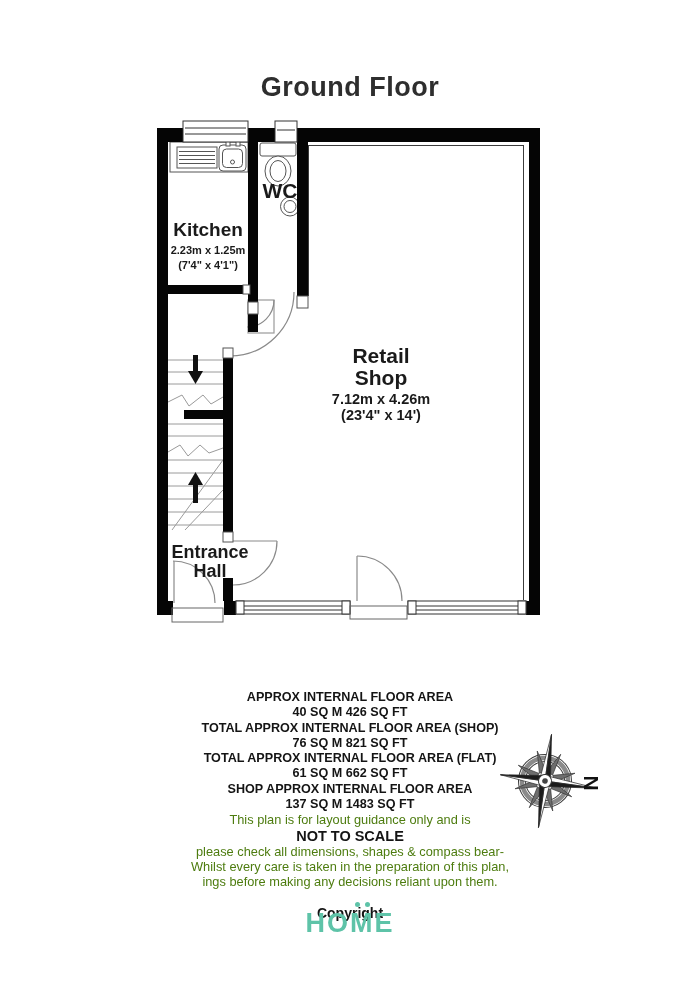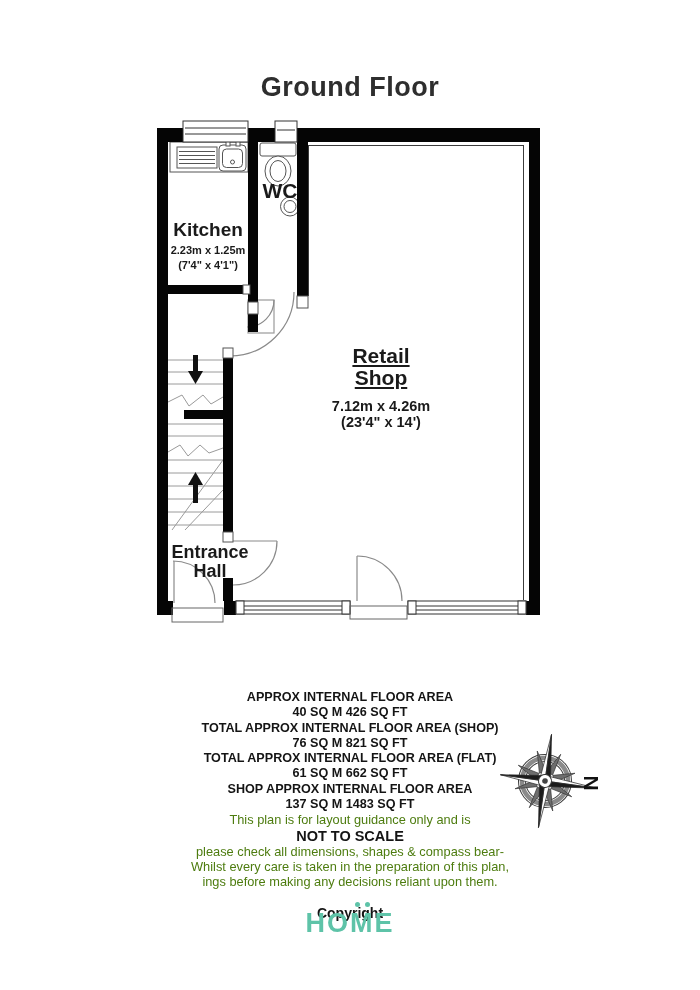--- a/index.html
+++ b/index.html
@@ -9,23 +9,23 @@
   .ctr{text-align:center;}
   #plan-svg{position:absolute;left:0;top:0;}
   .page-title{left:0;right:0;top:72px;font-size:27px;font-weight:bold;color:#2e2e2e;letter-spacing:.5px;}
   .room-label{line-height:1;}
   .rl-name{font-weight:bold;}
   .kitchen-label{left:148px;top:220px;width:120px;}
   .kitchen-label .rl-name{font-size:19px;margin-bottom:4px;}
   .kitchen-label .rl-dim{font-size:11px;font-weight:bold;line-height:15px;}
   .wc-label{left:252px;top:179px;width:56px;font-size:21px;font-weight:bold;}
   .retail-label{left:299px;top:345px;width:164px;}
-  .retail-label .rl-name{font-size:21px;line-height:21.5px;text-decoration:underline;}
+  .retail-label .rl-name{font-size:21px;line-height:21.5px;}
   .retail-label .rl-dim{font-size:14.5px;font-weight:bold;line-height:16px;}
-  .retail-label .rl-dim.first{margin-top:10px;}
+  .retail-label .rl-dim.first{margin-top:3px;}
   .entrance-label{left:158px;top:543px;width:104px;font-size:18px;font-weight:bold;line-height:18.5px;}
   .footer{left:0;right:0;top:690px;color:#141414;}
   .fl-b{font-size:12.6px;font-weight:bold;line-height:15.3px;}
   .fl-r{font-size:12.8px;line-height:15.3px;color:#4d7c0f;}
   .fl-nts{font-size:14.5px;font-weight:bold;line-height:16px;}
   .fl-copy{font-size:14px;font-weight:bold;line-height:16px;margin-top:15px;}
   .north-label{left:583px;top:771px;font-size:21px;font-weight:bold;color:#111;
                transform:rotate(90deg);}
   .logo-wrap{left:0;right:0;top:901px;}
   .logo-inner{position:relative;display:inline-block;padding-top:9px;}

